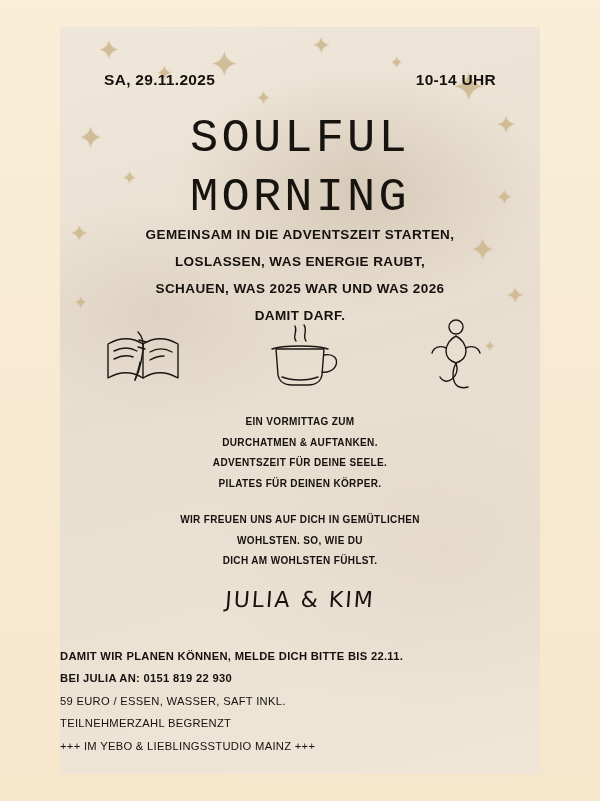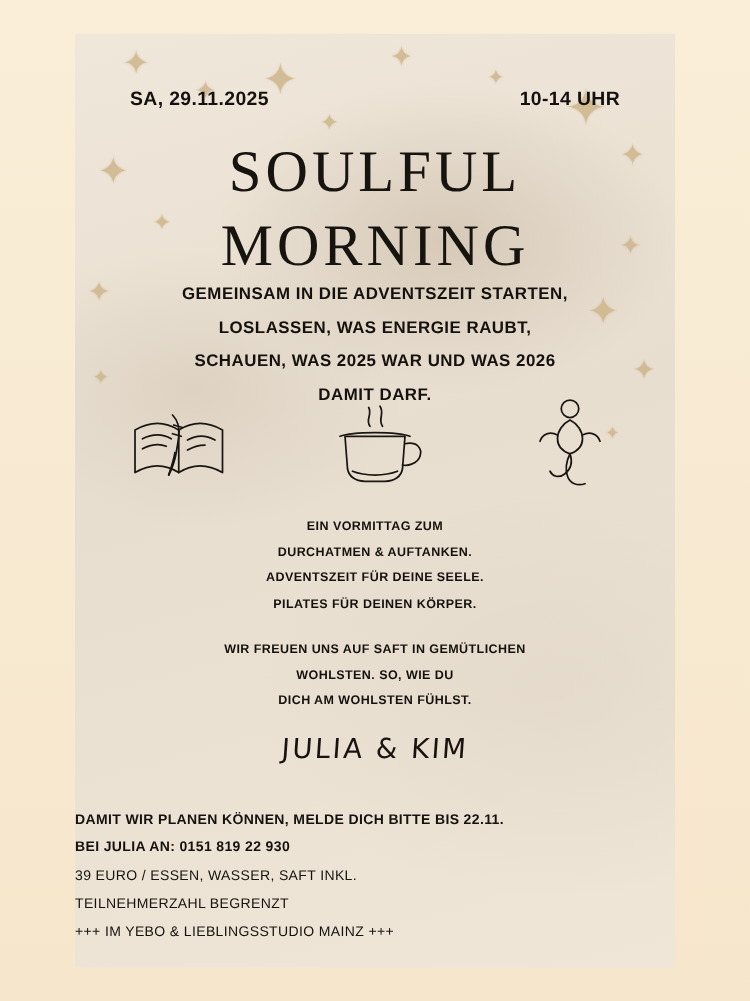--- a/index.html
+++ b/index.html
@@ -77,21 +77,21 @@
   .topbar .time {
     white-space: nowrap;
   }
 
   .title-block {
     position: absolute;
     top: 82px;
     left: 0;
     width: 480px;
     text-align: center;
-    font-family: Liberation Serif, serif;
+    font-family: Liberation Mono, monospace;
     color: #17130f;
   }
   .title-line {
     font-size: 47px;
     line-height: 1.26;
     letter-spacing: 3.2px;
     font-weight: normal;
   }
 
   .intro {
@@ -247,31 +247,31 @@
       </div>
 
       <div class="body-block">
         <div class="para">
           <div>EIN VORMITTAG ZUM</div>
           <div>DURCHATMEN &amp; AUFTANKEN.</div>
           <div>ADVENTSZEIT FÜR DEINE SEELE.</div>
           <div>PILATES FÜR DEINEN KÖRPER.</div>
         </div>
         <div class="para">
-          <div>WIR FREUEN UNS AUF SAFT IN GEMÜTLICHEN</div>
+          <div>WIR FREUEN UNS AUF DICH IN GEMÜTLICHEN</div>
           <div>WOHLSTEN. SO, WIE DU</div>
           <div>DICH AM WOHLSTEN FÜHLST.</div>
         </div>
       </div>
 
       <div class="signature">JULIA &amp; KIM</div>
 
       <div class="footer">
         <div class="strong">DAMIT WIR PLANEN KÖNNEN, MELDE DICH BITTE BIS 22.11.</div>
         <div class="strong">BEI JULIA AN:  0151 819 22 930</div>
-        <div>39 EURO / ESSEN, WASSER, SAFT INKL.</div>
+        <div>59 EURO / ESSEN, WASSER, SAFT INKL.</div>
         <div>TEILNEHMERZAHL BEGRENZT</div>
         <div>+++ IM YEBO &amp; LIEBLINGSSTUDIO  MAINZ +++</div>
       </div>
 
     </div>
   </div>
 </div>
 
 </body></html>

